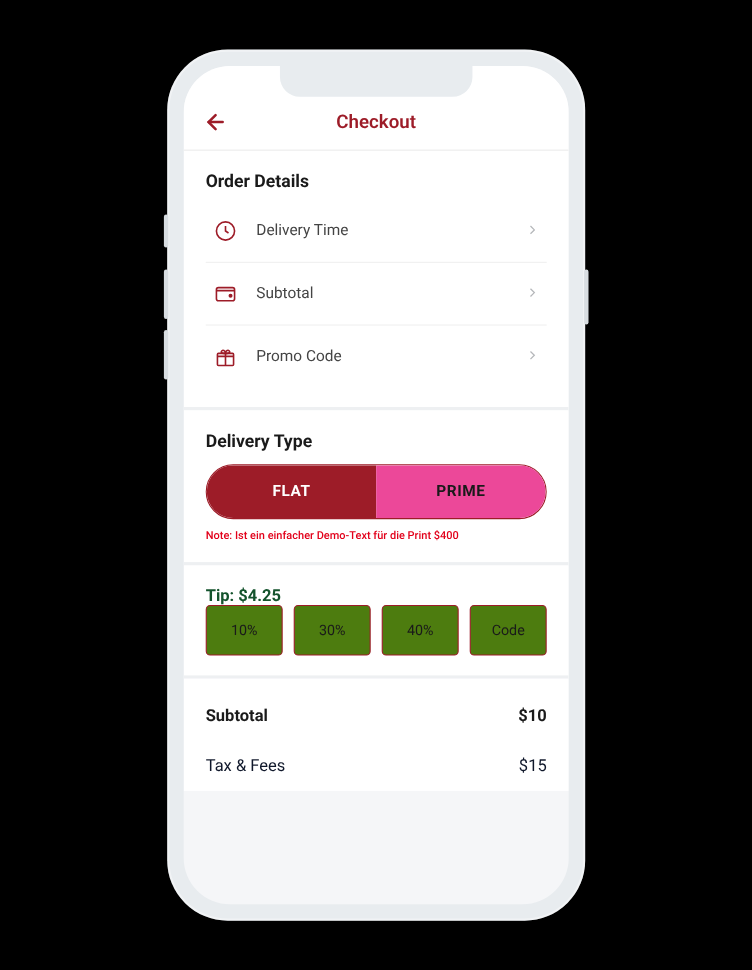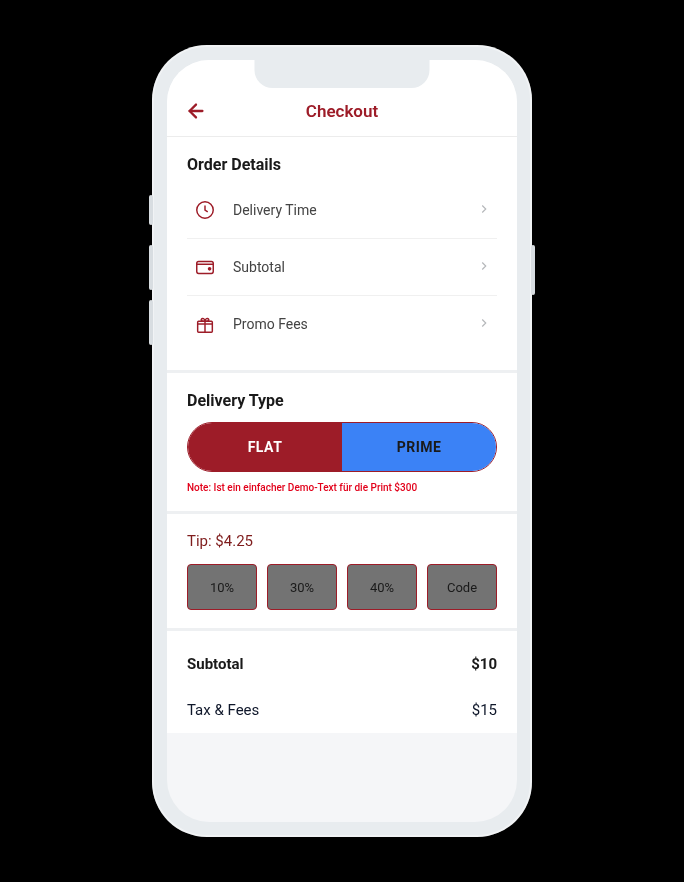--- a/index.html
+++ b/index.html
@@ -123,50 +123,49 @@
     justify-content: center;
     font-weight: 700;
     font-size: 14px;
     letter-spacing: 0.5px;
   }
   .seg-btn.active {
     background: #9d1c28;
     color: #fff;
   }
   .seg-btn.inactive {
-    background: #3b82f6;
+    background: #ec4899;
     color: #1a1a1a;
   }
   .note {
     color: #e2001a;
     font-size: 10px;
     margin-top: 10px;
     font-weight: 500;
   }
   .tip-title {
-    font-weight: 400;
+    font-weight: 700;
     font-size: 15px;
-    color: #7f1d1d;
-    margin-bottom: 14px;
+    color: #14532d;
   }
   .tip-row {
     display: flex;
     gap: 10px;
   }
   .tip-btn {
     flex: 1;
     height: 46px;
     border: 1.5px solid #9d1c28;
     border-radius: 4px;
     display: flex;
     align-items: center;
     justify-content: center;
     font-size: 13px;
     color: #1a1a1a;
-    background: #737373;
+    background: #4d7c0f;
   }
   .totals {
     background: #fff;
     padding: 10px 20px 0 20px;
   }
   .total-row {
     display: flex;
     justify-content: space-between;
     padding: 14px 0;
   }
@@ -235,36 +234,36 @@
       <div class="order-row">
         <div class="order-icon">
           <svg width="22" height="22" viewBox="0 0 24 24" fill="none" stroke="currentColor" stroke-width="1.6">
               <rect x="4" y="9" width="16" height="12" rx="1"></rect>
               <line x1="4" y1="12" x2="20" y2="12"></line>
               <line x1="12" y1="9" x2="12" y2="21"></line>
               <path d="M12 9 C12 6 9 5 8 7 C7 9 10 9 12 9 Z"></path>
               <path d="M12 9 C12 6 15 5 16 7 C17 9 14 9 12 9 Z"></path>
             </svg>
         </div>
-        <div class="order-label">Promo Fees</div>
+        <div class="order-label">Promo Code</div>
         <div class="chevron">
           <svg width="14" height="14" viewBox="0 0 24 24" fill="none" stroke="currentColor" stroke-width="2">
               <polyline points="9 18 15 12 9 6"></polyline>
             </svg>
         </div>
       </div>
     </div>
 
     <div class="section">
       <div class="section-title">Delivery Type</div>
       <div class="segmented">
         <div class="seg-btn active">FLAT</div>
         <div class="seg-btn inactive">PRIME</div>
       </div>
-      <div class="note">Note: Ist ein einfacher Demo-Text für die Print $300</div>
+      <div class="note">Note: Ist ein einfacher Demo-Text für die Print $400</div>
     </div>
 
     <div class="section">
       <div class="tip-title">Tip: $4.25</div>
       <div class="tip-row">
         <div class="tip-btn">10%</div>
         <div class="tip-btn">30%</div>
         <div class="tip-btn">40%</div>
         <div class="tip-btn">Code</div>
       </div>

